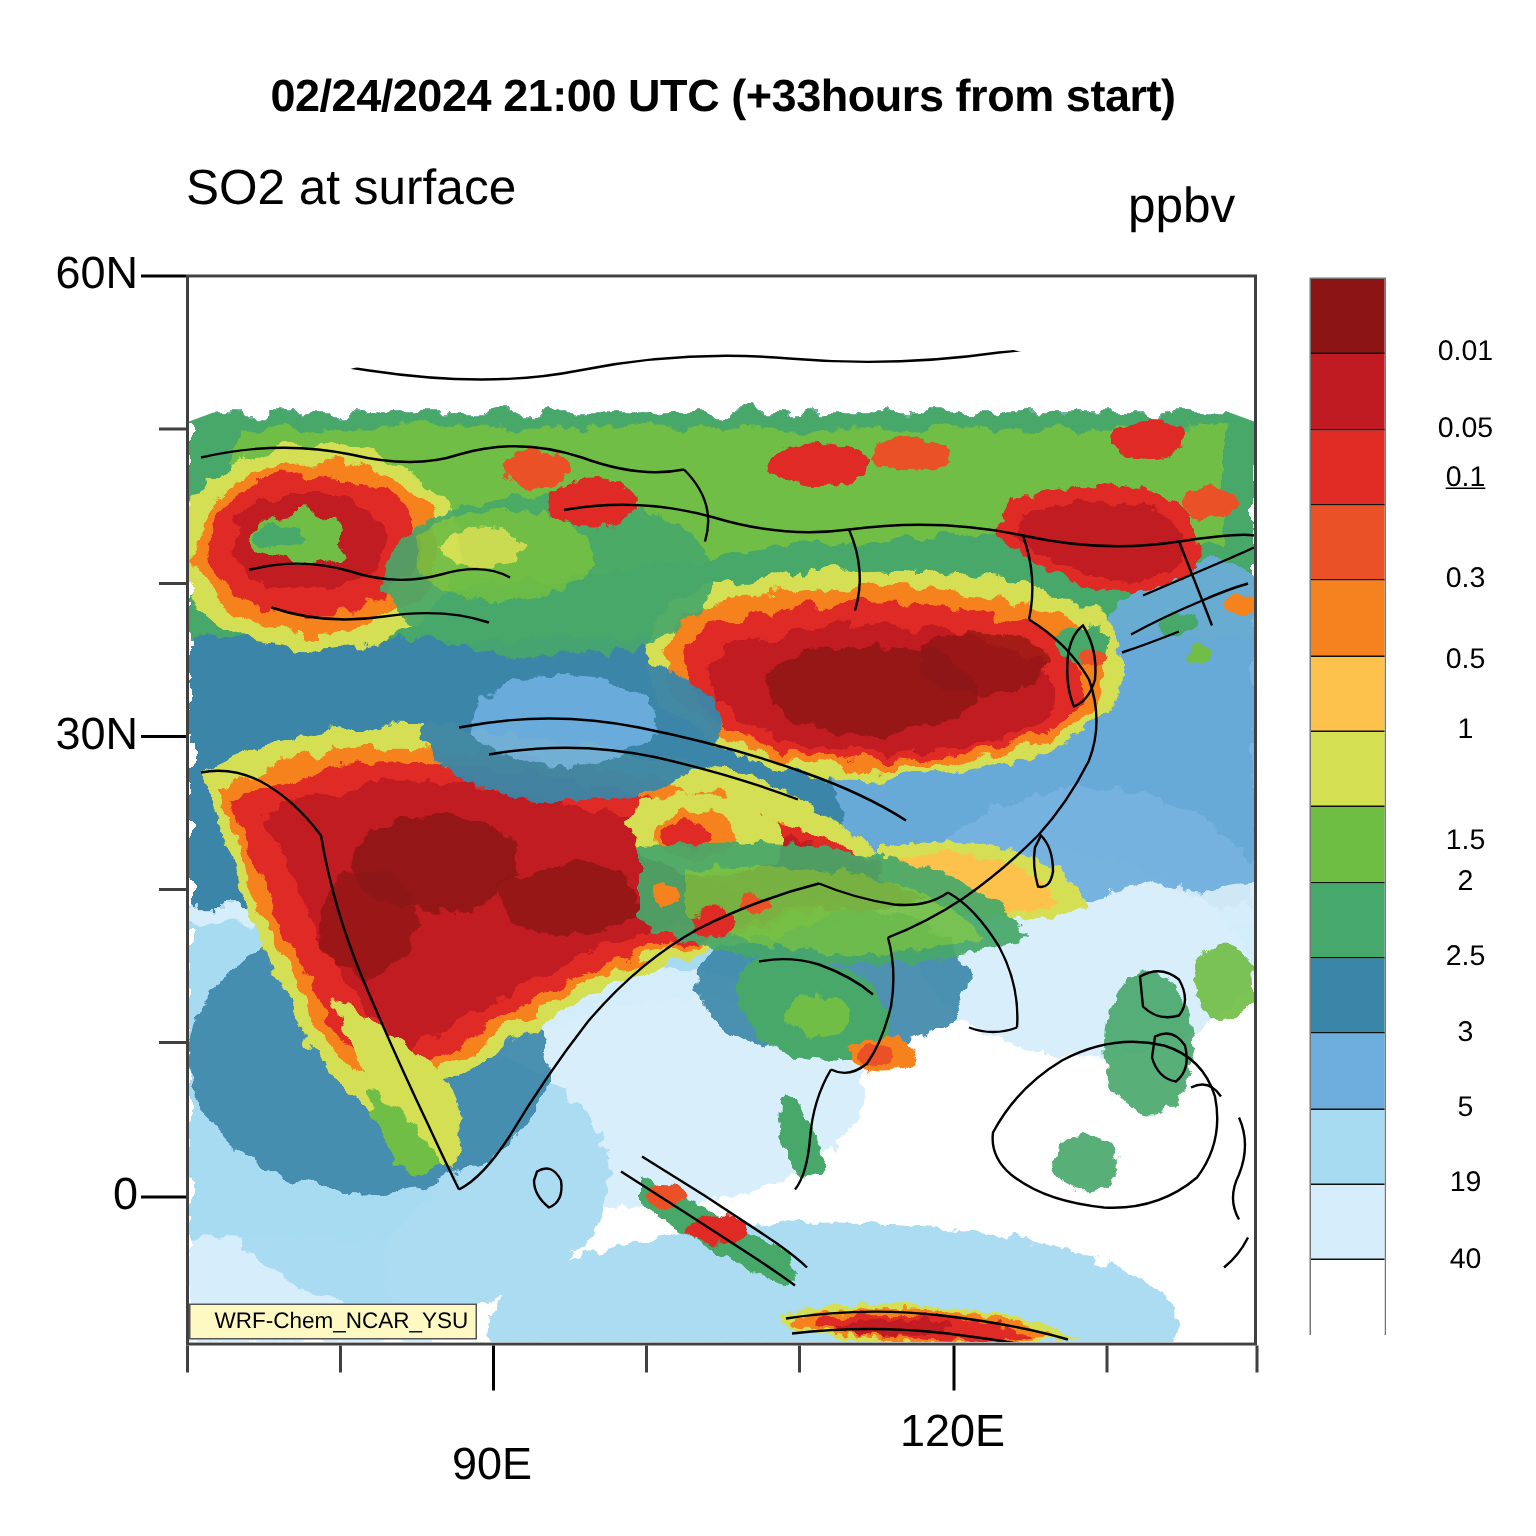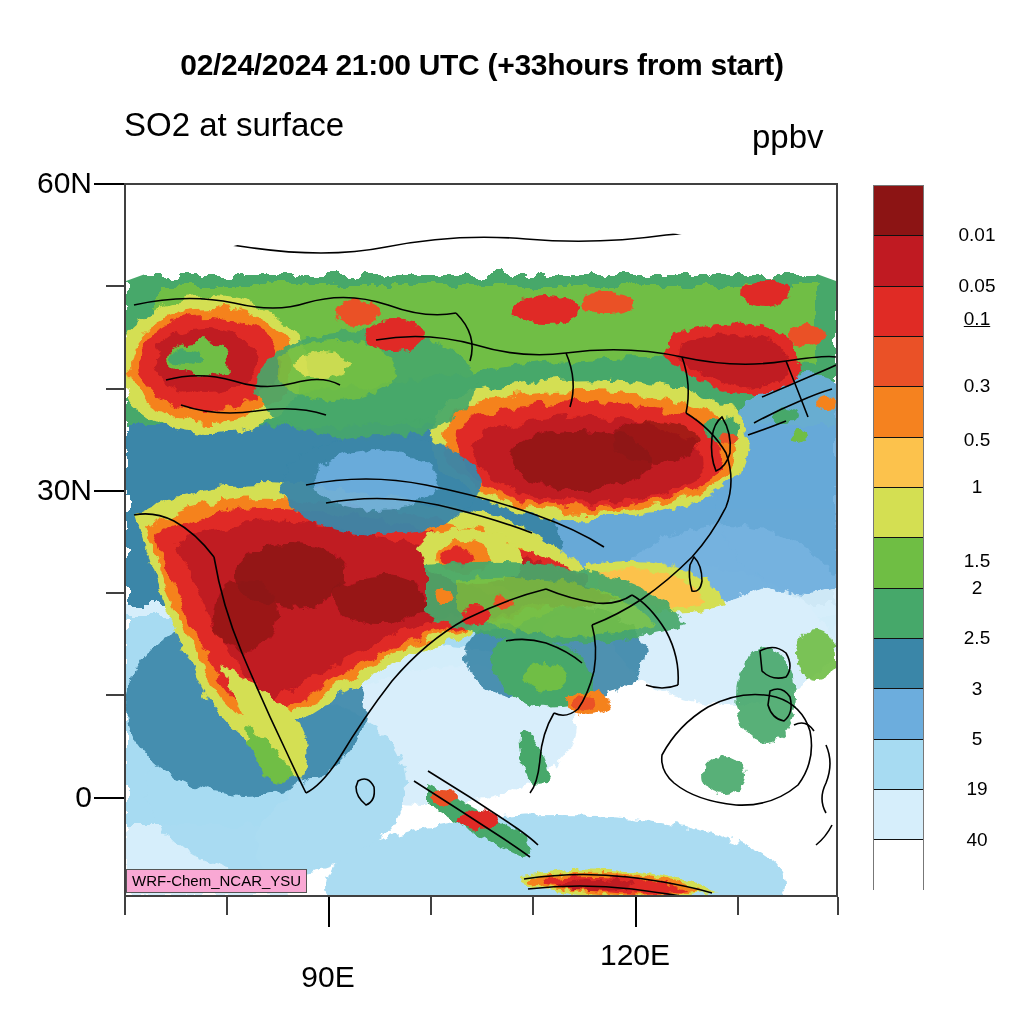--- a/index.html
+++ b/index.html
@@ -20,21 +20,21 @@
 
   
   .tickv{position:absolute;width:2px;background:#404040;}
   .tickh{position:absolute;height:2px;background:#404040;}
 
   .xlab{position:absolute;font-size:30px;text-align:center;width:140px;}
   .ylab{position:absolute;font-size:30px;text-align:right;width:100px;}
 
   
   #modeltag{position:absolute;left:126px;top:869px;border:1px solid #555;
-            background:#f9a8d4;font-size:15px;padding:2px 5px 3px 5px;
+            background:#fef9c3;font-size:15px;padding:2px 5px 3px 16px;
             font-family:"Liberation Sans",sans-serif;}
 
   
   #cbar{position:absolute;left:873px;top:185px;width:51px;height:705px;
         border:1px solid #777;box-sizing:border-box;}
   .cband{width:100%;box-sizing:border-box;border-bottom:1px solid #111;}
   .cband:last-child{border-bottom:none;}
   .clabel{position:absolute;left:930px;width:94px;text-align:center;
           font-size:19px;transform:translateY(-50%);}
 </style>

